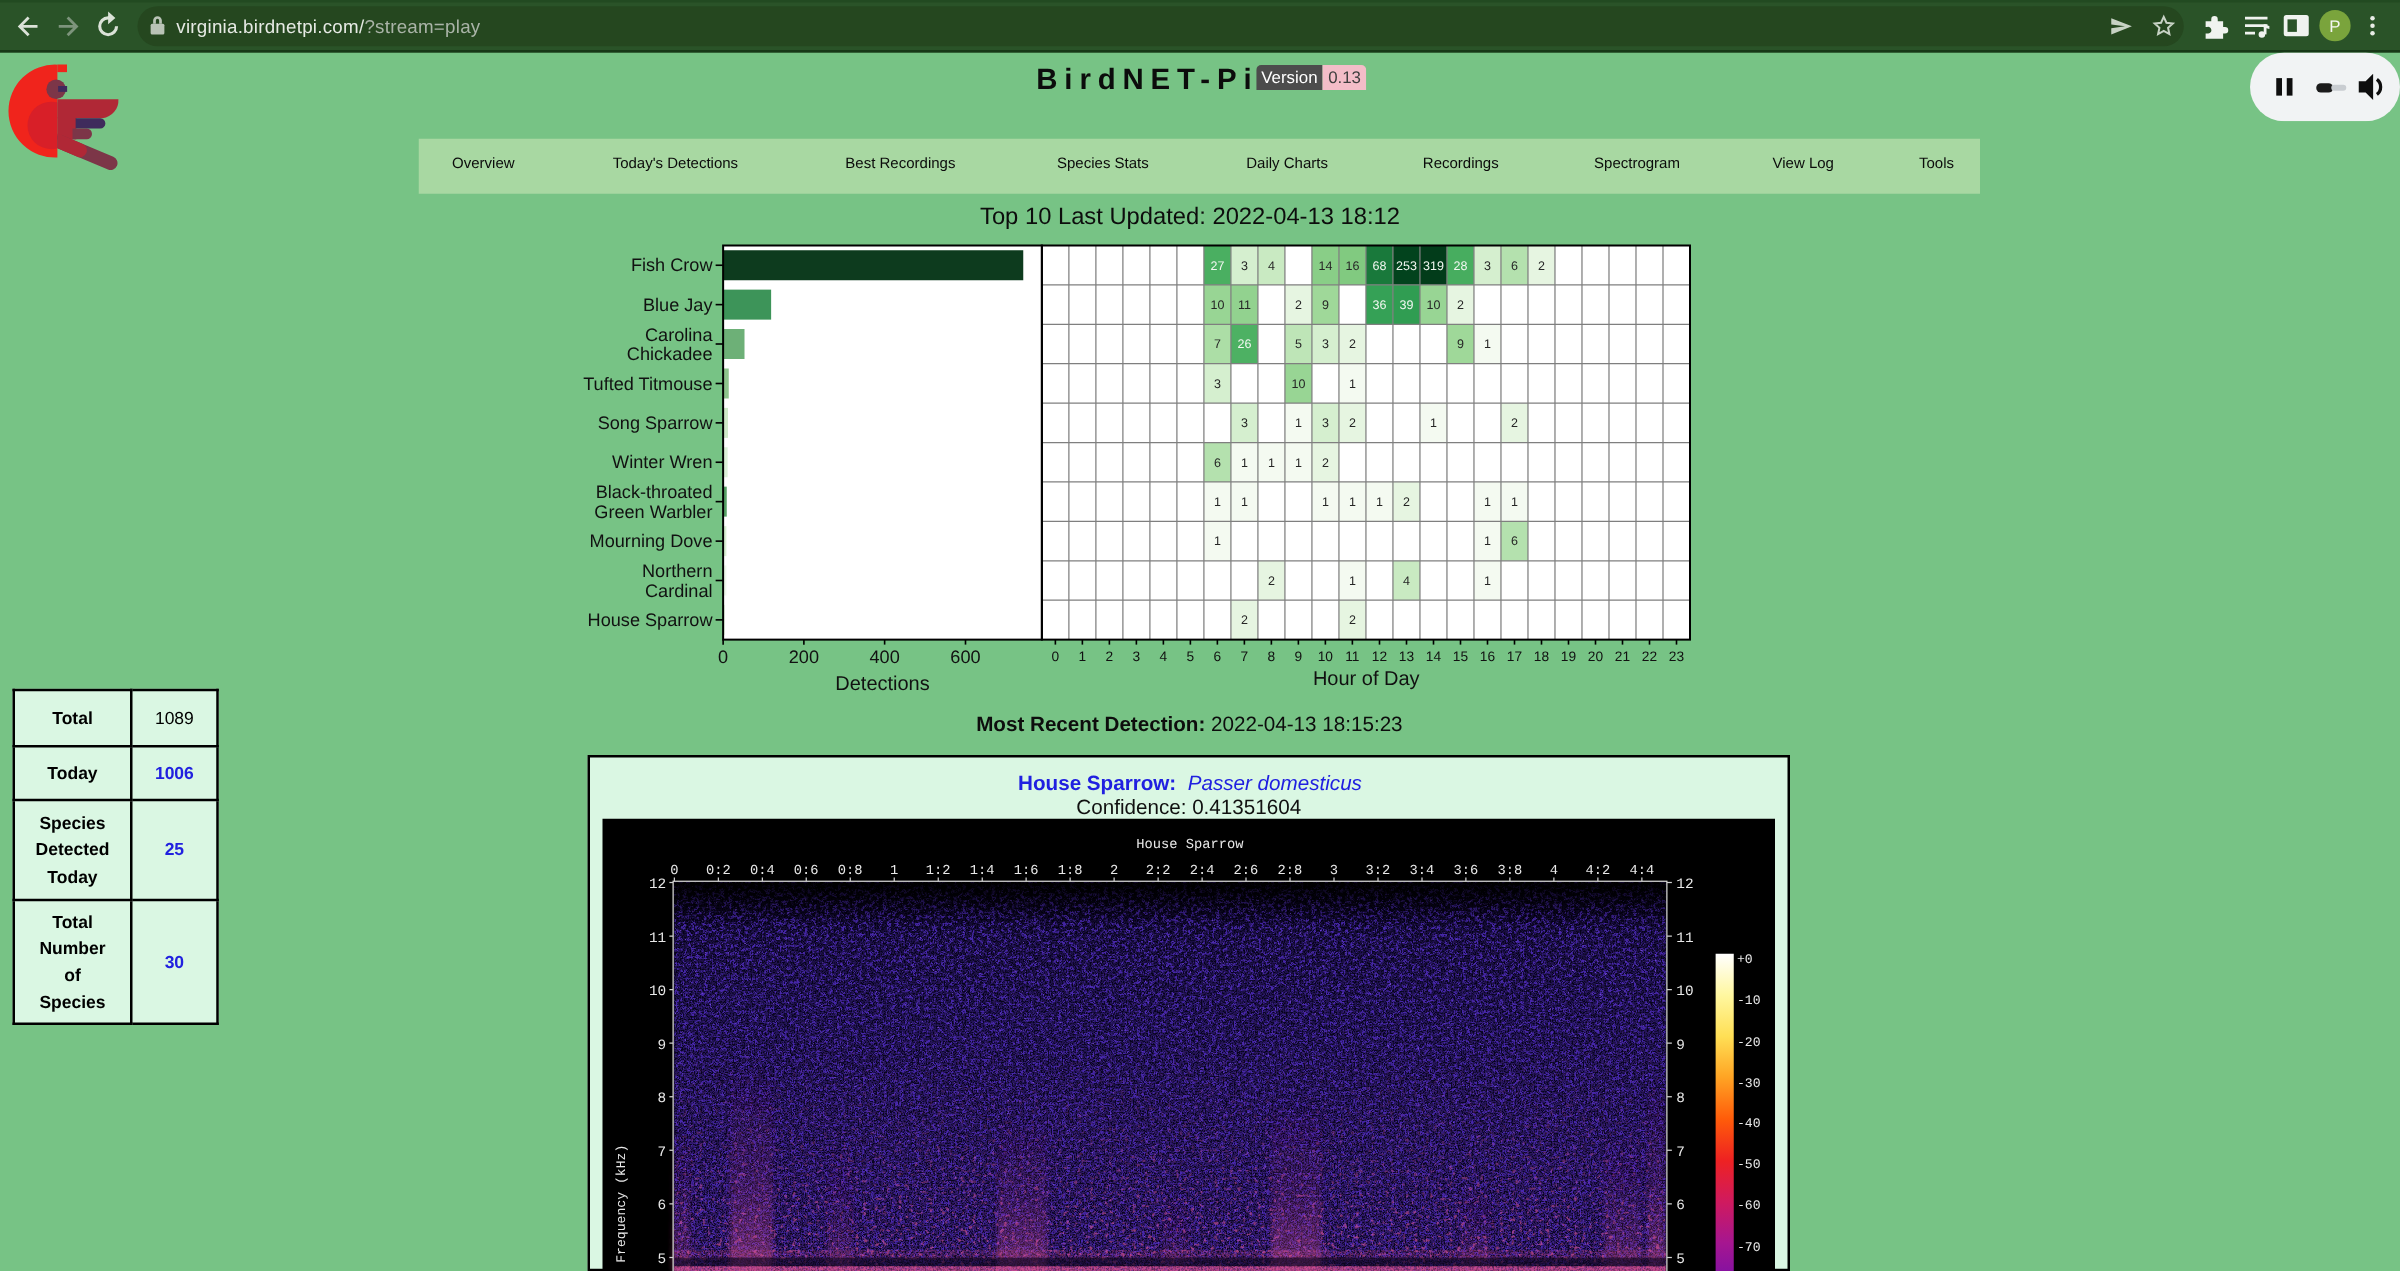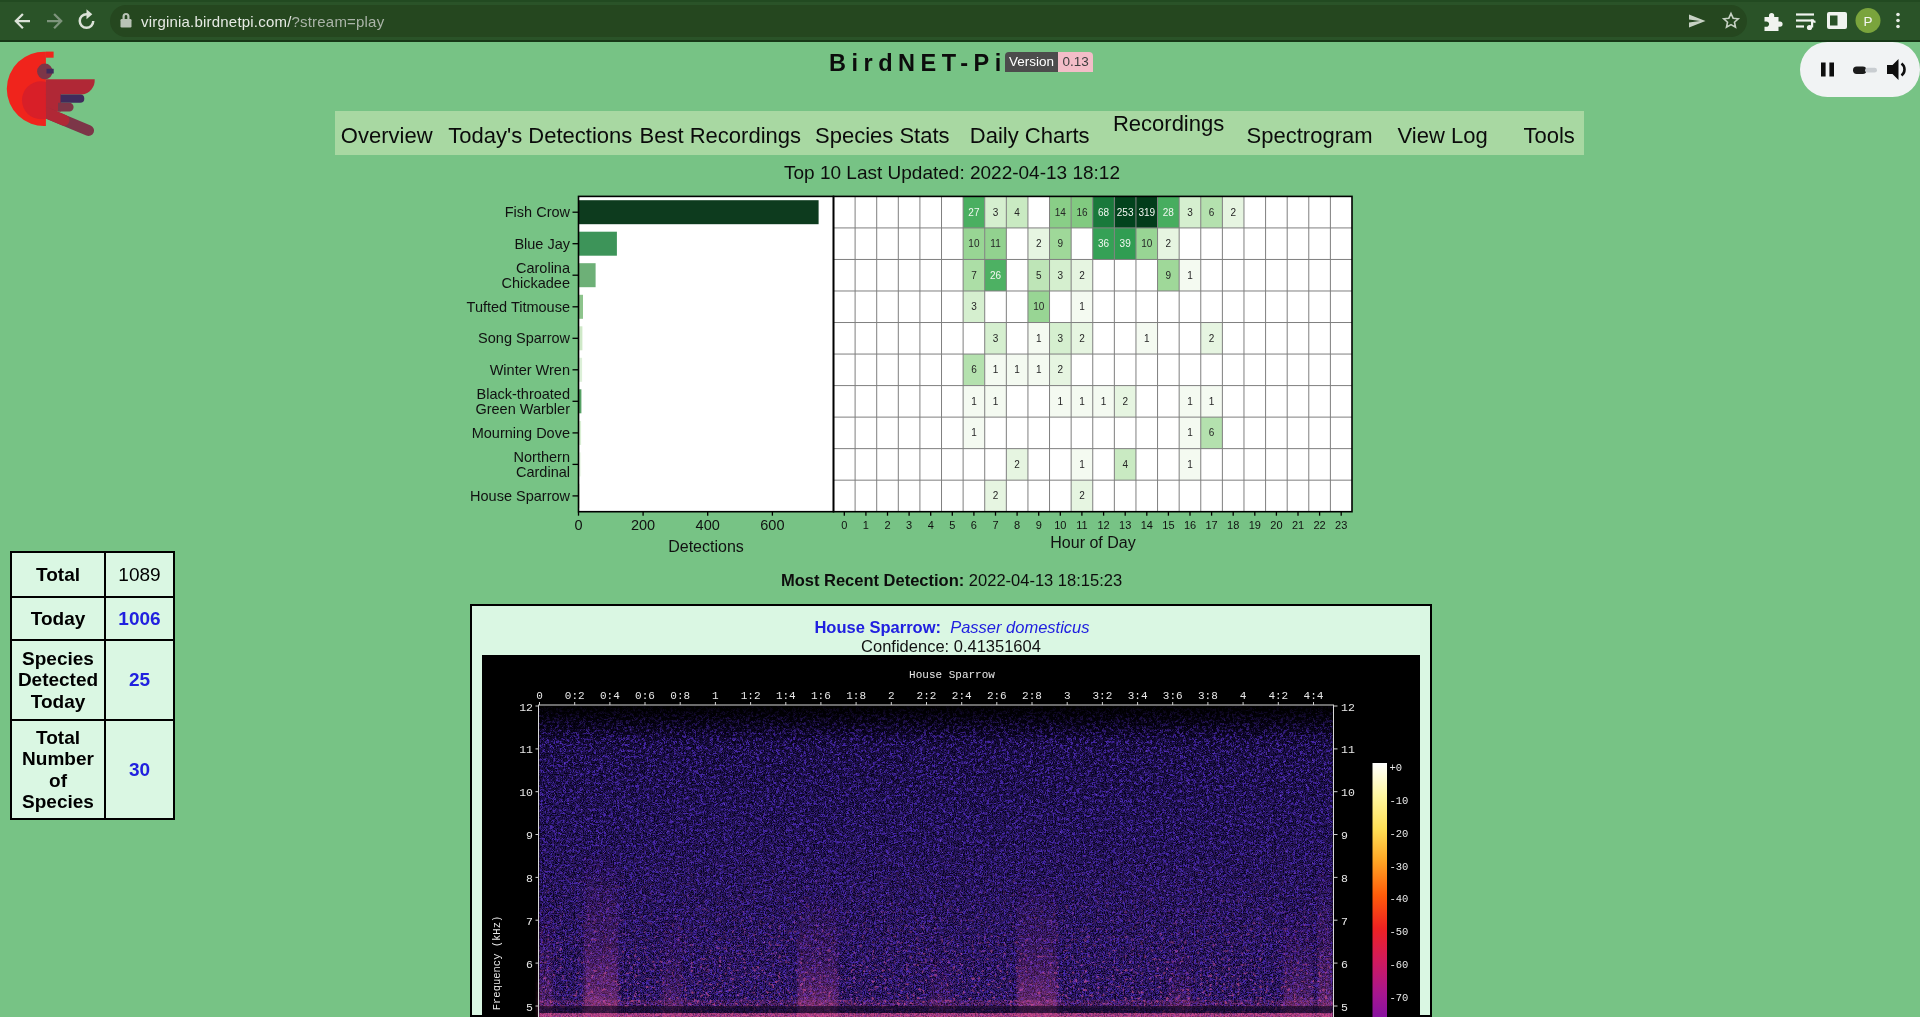--- a/index.html
+++ b/index.html
@@ -70,33 +70,33 @@
 <svg class="abs" style="left:1800px;top:42px;" width="120" height="55" viewBox="0 0 120 55">
     <rect x="0" y="0" width="120" height="55" rx="27.5" fill="#f1f3f4"></rect>
 <rect x="21" y="20.5" width="4.6" height="14" fill="#0e0e0e"></rect>
     <rect x="29.4" y="20.5" width="4.6" height="14" fill="#0e0e0e"></rect>
 <rect x="53" y="24.5" width="13.5" height="7.5" rx="3.7" fill="#1b1b1b"></rect>
     <rect x="65" y="25.8" width="12" height="4.8" rx="2.4" fill="#c9cdd1"></rect>
 <path d="M92.5 23 h-5.5 v9 h5.5 l6 6 V17 Z" fill="#0e0e0e"></path>
 <path d="M101.5 21.5 a7.5 7.5 0 0 1 0 12" fill="none" stroke="#0e0e0e" stroke-width="2.6"></path>
   </svg>
 
-<div class="abs" style="left:335px;top:111px;width:1249px;height:43.5px;background:#a8d8a2;font-size:22px;color:#0b0b0b;">
+<div class="abs" style="left:335px;top:111px;width:1249px;height:43.5px;background:#a8d8a2;font-size:12px;color:#0b0b0b;">
     <span style="position:absolute;left:51.69999999999999px;top:12px;transform:translateX(-50%);white-space:nowrap;">Overview</span>
     <span style="position:absolute;left:205.29999999999995px;top:12px;transform:translateX(-50%);white-space:nowrap;">Today's Detections</span>
     <span style="position:absolute;left:385.29999999999995px;top:12px;transform:translateX(-50%);white-space:nowrap;">Best Recordings</span>
     <span style="position:absolute;left:547.3px;top:12px;transform:translateX(-50%);white-space:nowrap;">Species Stats</span>
     <span style="position:absolute;left:694.7px;top:12px;transform:translateX(-50%);white-space:nowrap;">Daily Charts</span>
-    <span style="position:absolute;left:833.5999999999999px;top:0;transform:translateX(-50%);white-space:nowrap;">Recordings</span>
+    <span style="position:absolute;left:833.5999999999999px;top:12px;transform:translateX(-50%);white-space:nowrap;">Recordings</span>
     <span style="position:absolute;left:974.5999999999999px;top:12px;transform:translateX(-50%);white-space:nowrap;">Spectrogram</span>
     <span style="position:absolute;left:1107.6px;top:12px;transform:translateX(-50%);white-space:nowrap;">View Log</span>
     <span style="position:absolute;left:1214.2px;top:12px;transform:translateX(-50%);white-space:nowrap;">Tools</span>
   </div>
 
-<table class="abs" style="left:10px;top:551px;border-collapse:collapse;background:#daf7e3;text-align:center;font-size:19px;line-height:21.5px;color:#000;" border="0">
+<table class="abs" style="left:10px;top:551px;border-collapse:collapse;background:#daf7e3;text-align:center;font-size:14px;line-height:21.5px;color:#000;" border="0">
 <tbody>
       <tr>
         <td style="border:2px solid #000;width:94px;height:45px;font-weight:bold;">Total</td>
         <td style="border:2px solid #000;width:69px;">1089</td>
       </tr>
 <tr>
         <td style="border:2px solid #000;height:43px;font-weight:bold;">Today</td>
         <td style="border:2px solid #000;color:#2121df;font-weight:bold;">1006</td>
       </tr>
 <tr>

